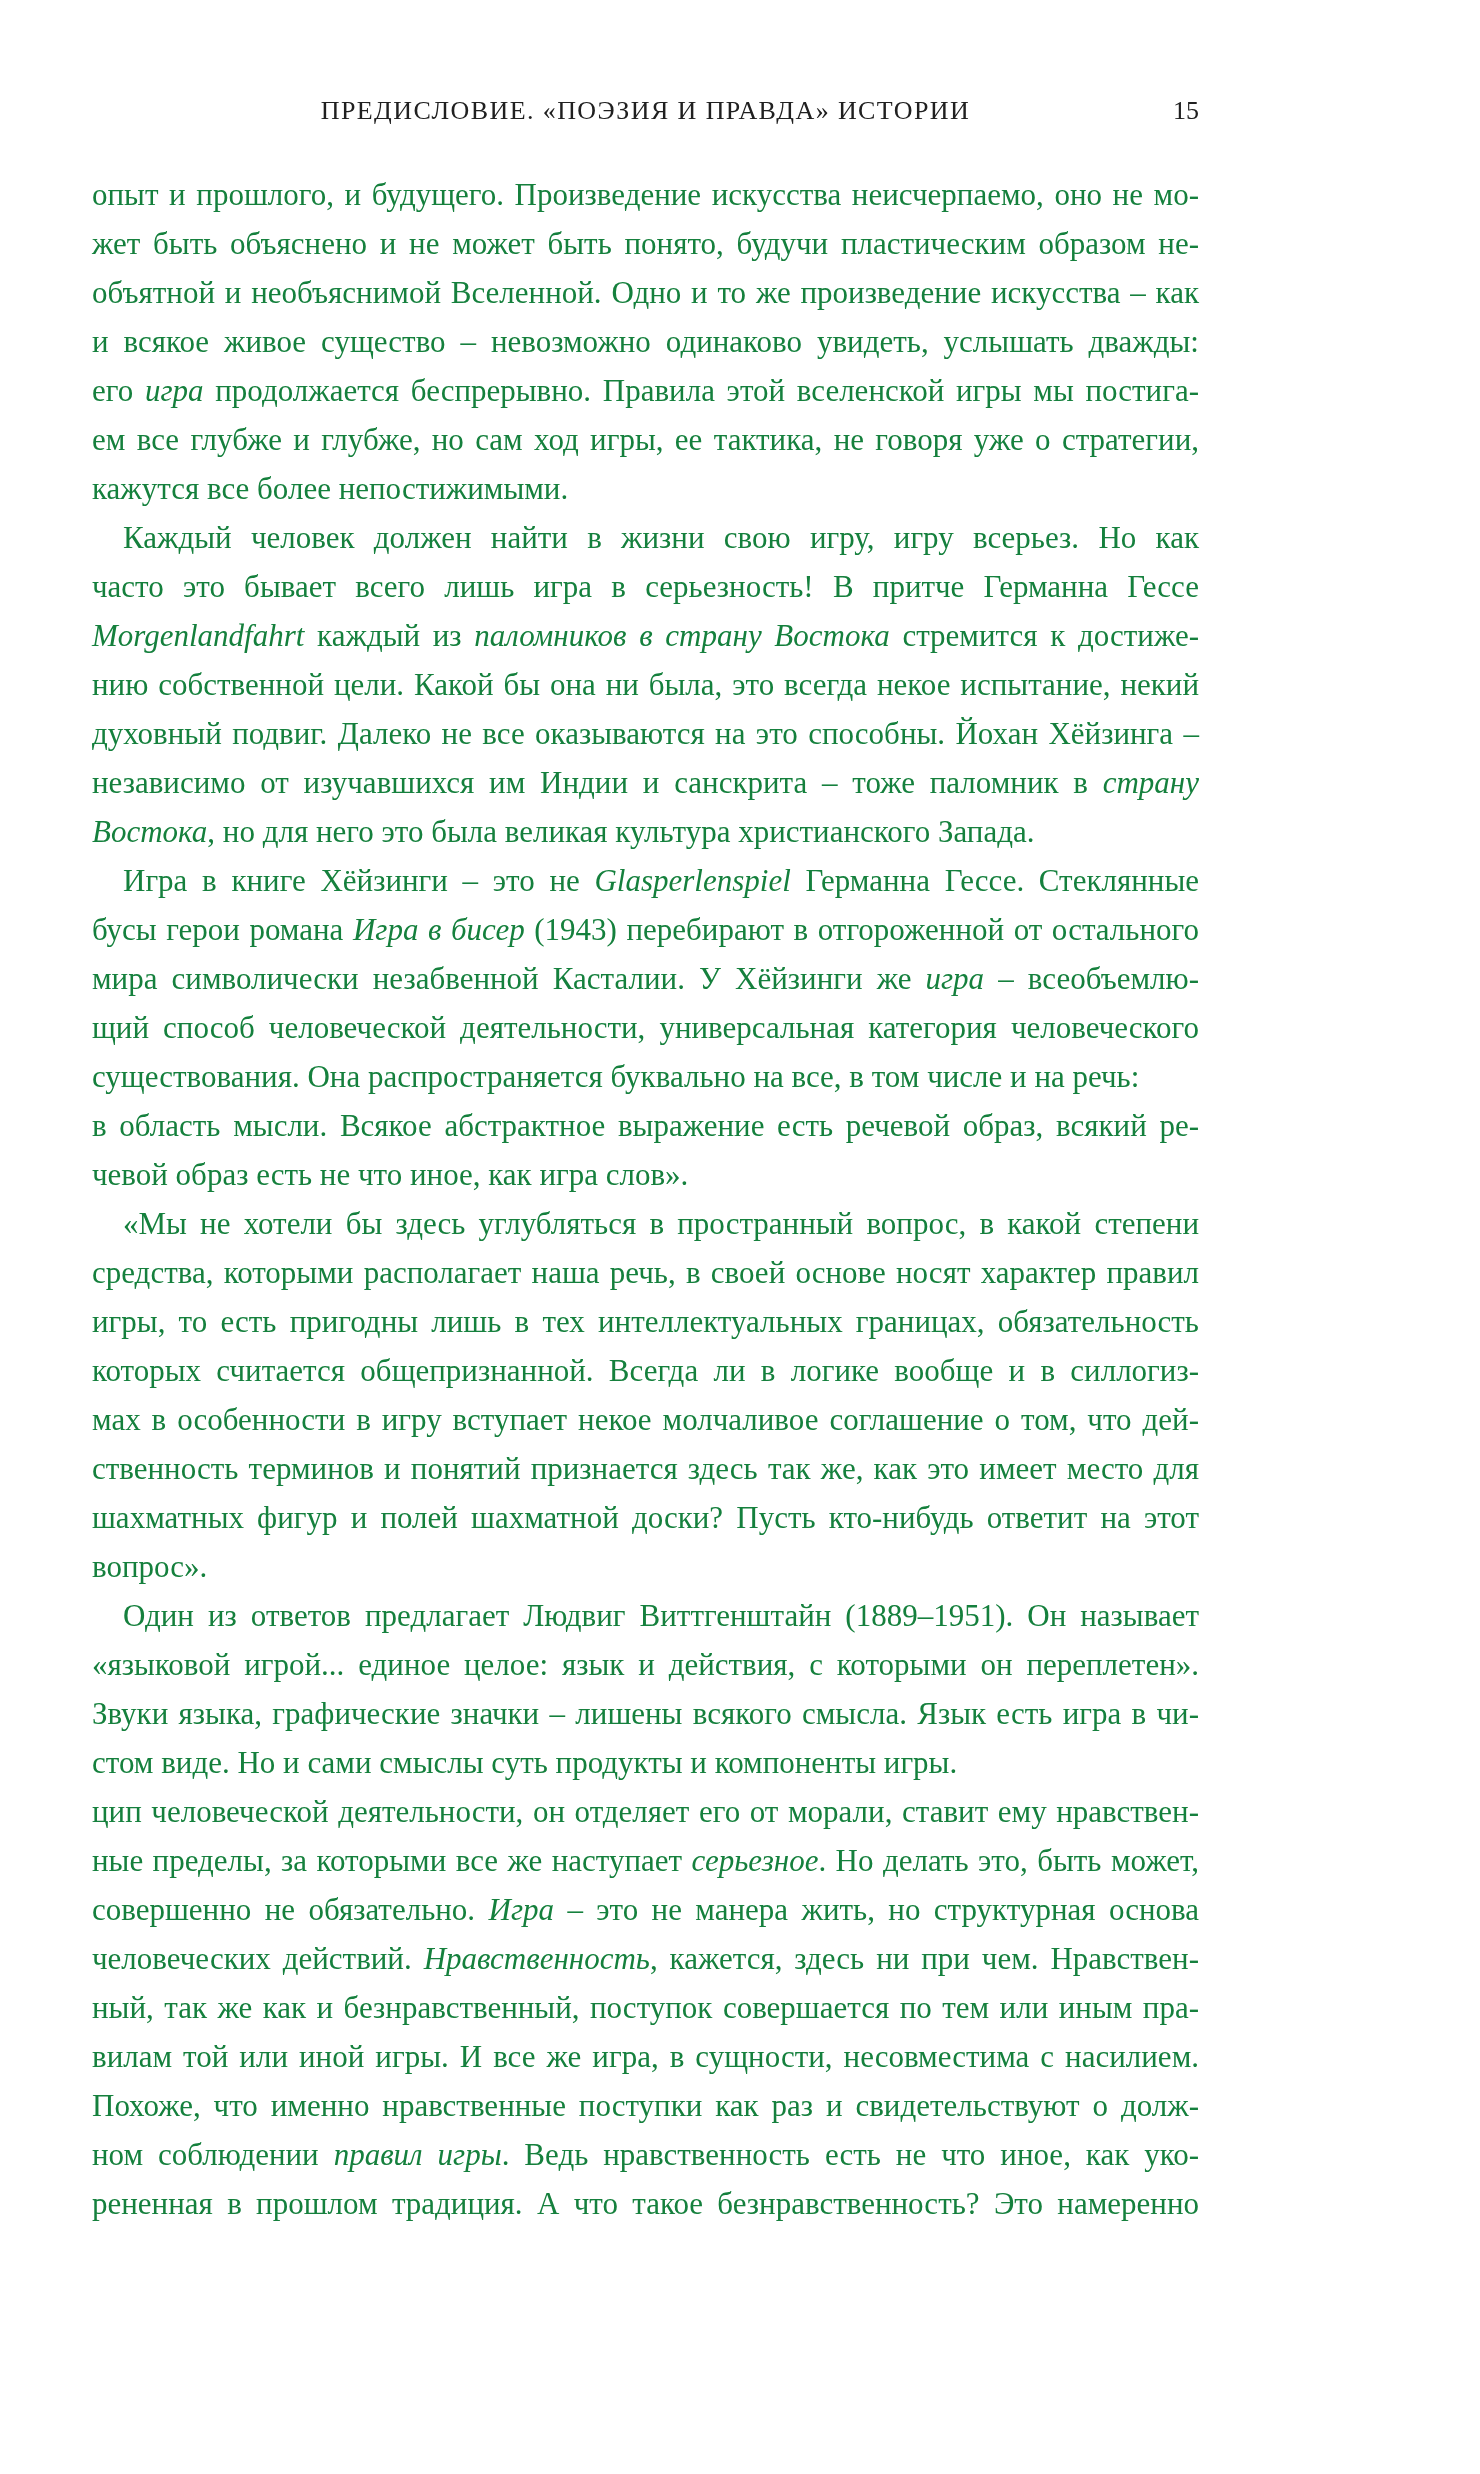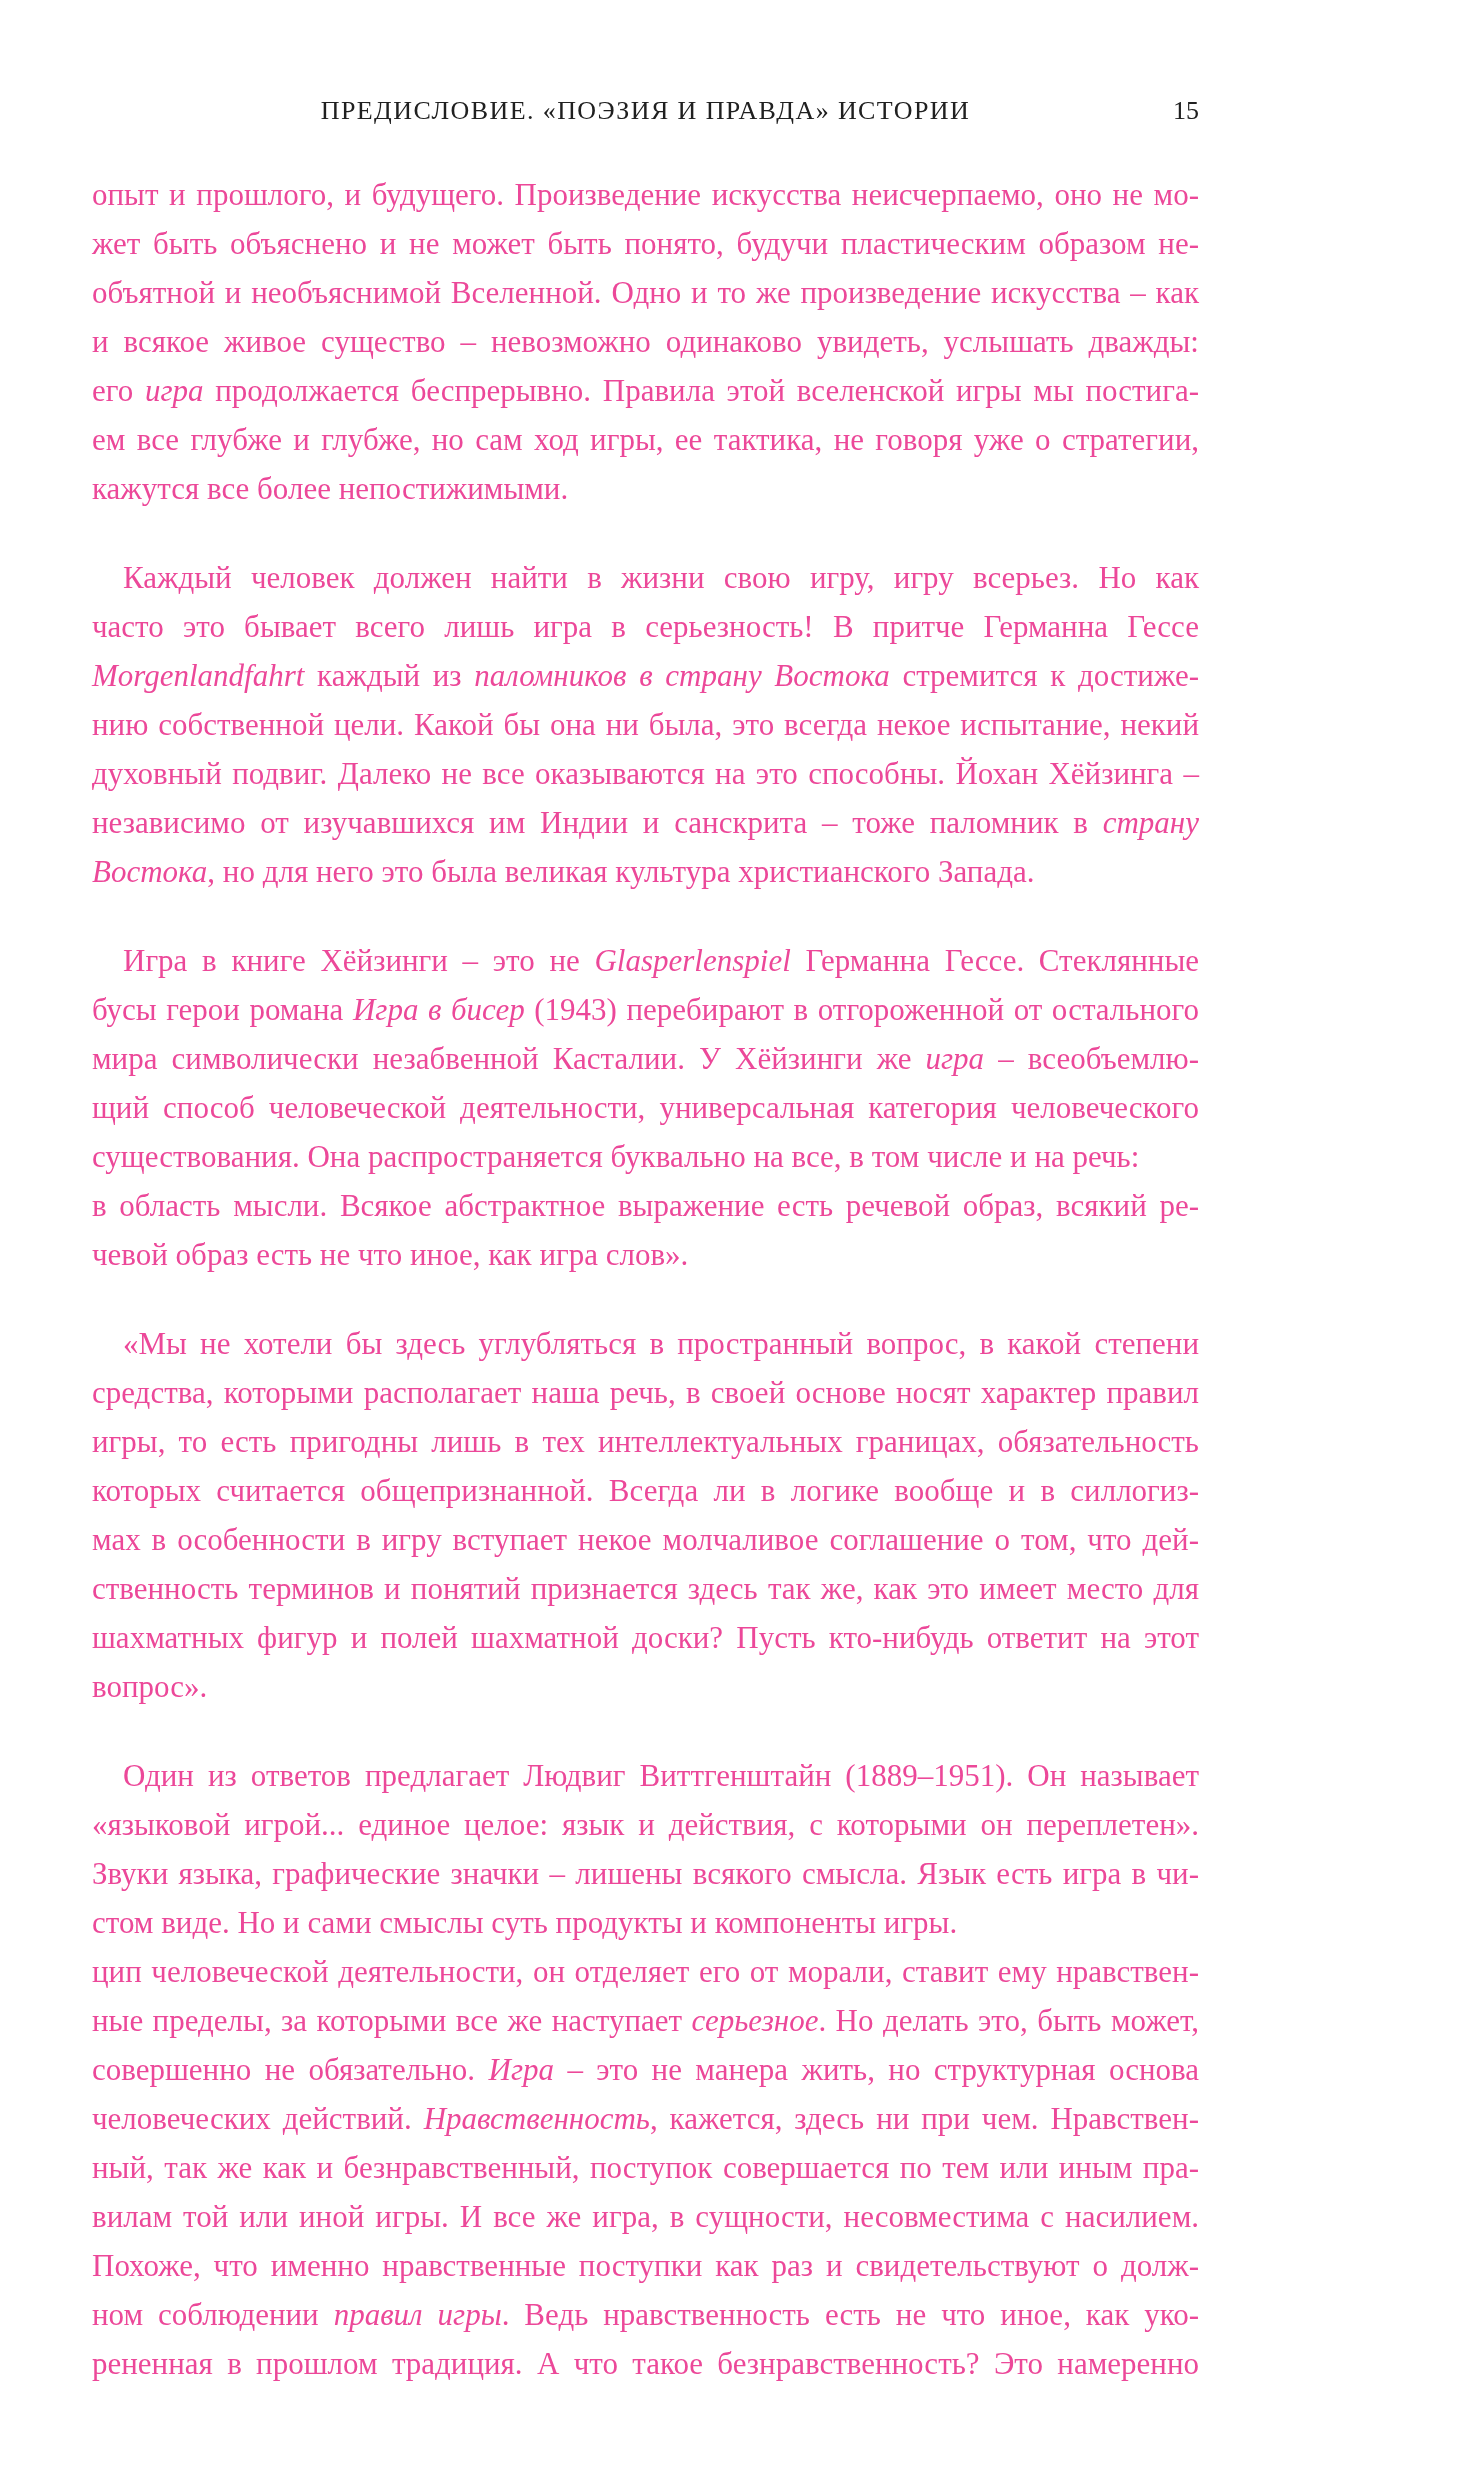--- a/index.html
+++ b/index.html
@@ -39,33 +39,32 @@
     position: absolute;
     right: 0;
     top: 0;
     font-size: 26px;
     color: #202020;
     margin-left: 40px;
   }
   .text-block {
     font-size: 31px;
     line-height: 49px;
-    color: #ec4899;
+    color: #15803d;
   }
   .text-line {
     white-space: normal;
   }
   .text-line.justify {
     text-align: justify;
     text-align-last: justify;
     -moz-text-align-last: justify;
   }
   .text-line.indent {
     text-indent: 31px;
-    margin-top: 40px;
   }
   .it {
     font-style: italic;
   }
 </style>
 </head>
 <body>
 
 <div class="page">
   <div class="page-header">

